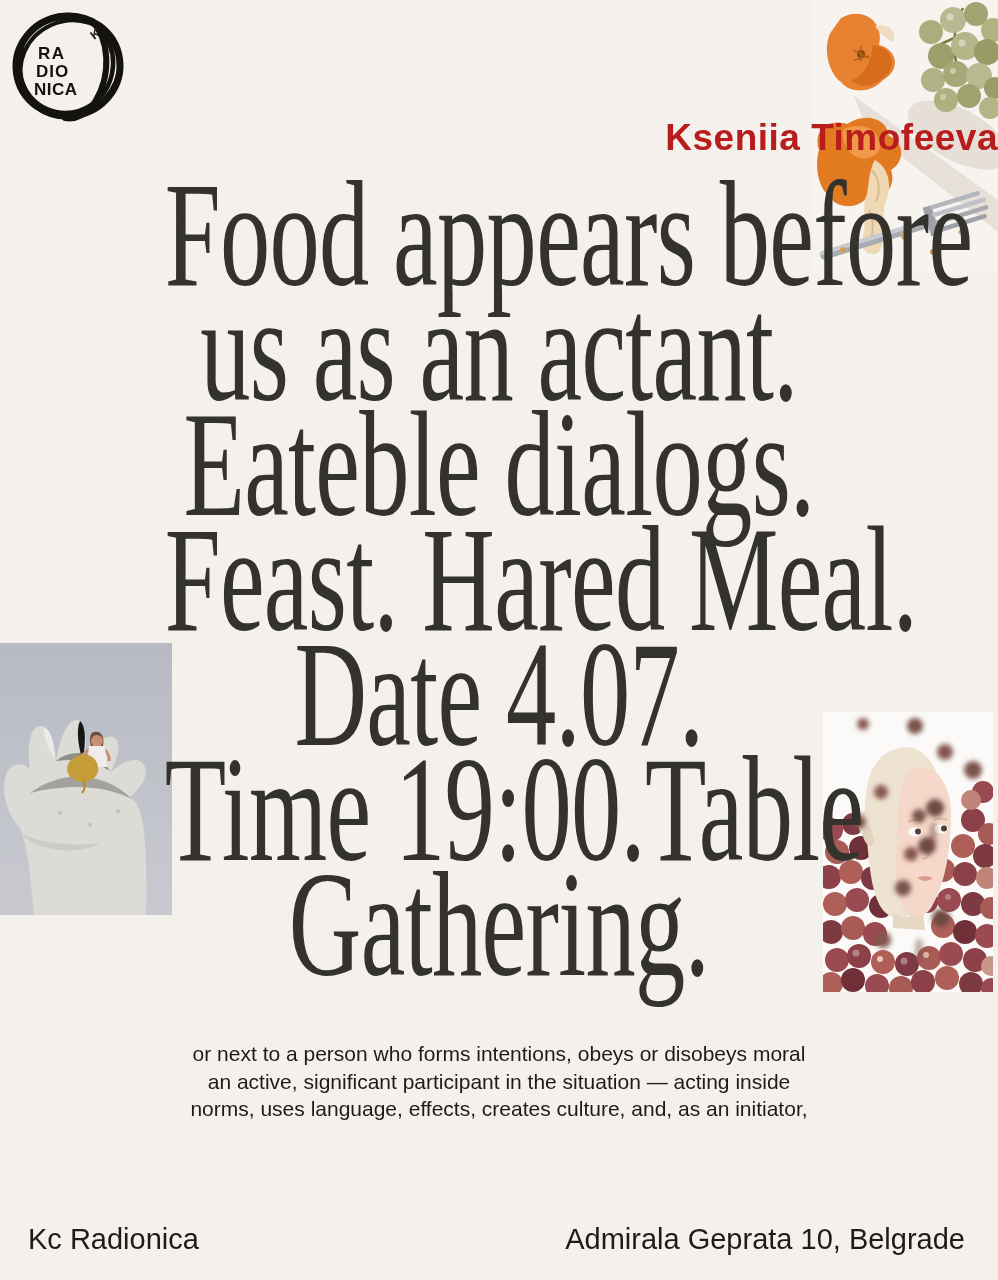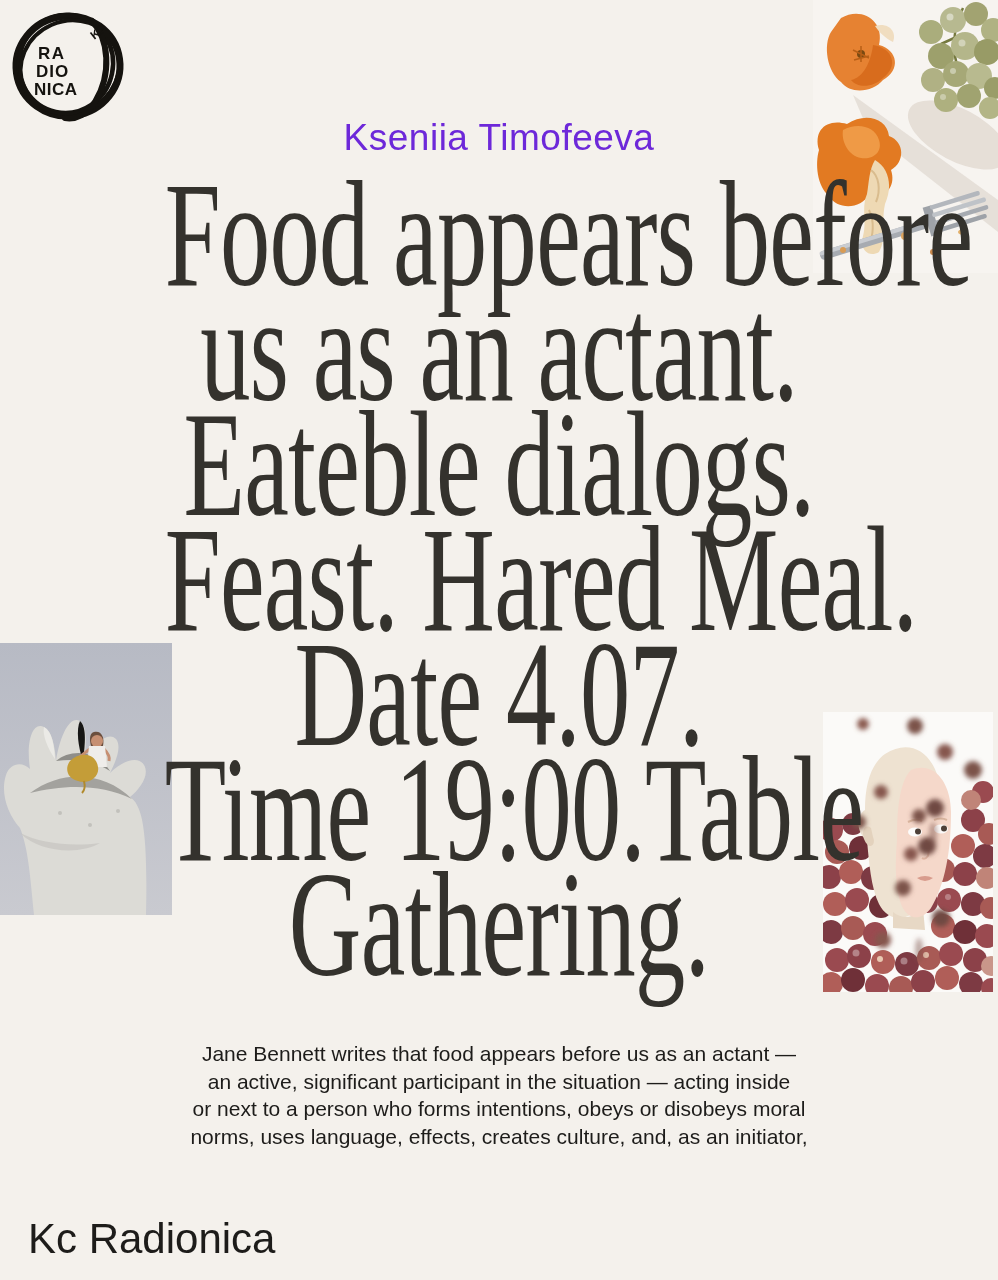--- a/index.html
+++ b/index.html
@@ -11,41 +11,42 @@
   }
   .photo{position:absolute;z-index:1;}
   .photo svg{display:block;width:100%;height:100%;}
   #photo-top-right{left:813px;top:0;width:185px;height:273px;}
   #photo-left{left:0;top:643px;width:172px;height:272px;}
   #photo-right{left:823px;top:712px;width:170px;height:280px;}
   #logo{position:absolute;left:8px;top:6px;width:120px;height:118px;z-index:3;}
   #logo svg{display:block;width:100%;height:100%;}
   .author{
     position:absolute;top:119px;left:0;right:0;z-index:2;
-    text-align:center;font-size:37px;line-height:38px;color:#6d28d9;
+    text-align:right;font-size:37px;line-height:38px;color:#b91c1c;
     letter-spacing:.5px;
+    font-weight:bold;
   }
   .headline{
     position:absolute;top:177px;left:0;right:0;z-index:2;
     transform:scaleX(0.67);transform-origin:50% 0;
     color:#34322d;
     font-family:"Liberation Serif","DejaVu Serif",serif;
   }
   .hline{
     font-size:150px;line-height:115px;white-space:nowrap;text-align:center;
     font-weight:400;letter-spacing:-1px;
   }
   .description{
     position:absolute;top:1040px;left:0;right:0;z-index:2;
     text-align:center;font-size:21px;line-height:27.5px;color:#1d1c1a;
   }
   .footer{
     position:absolute;top:1221px;left:28px;right:33px;z-index:2;
     display:flex;justify-content:space-between;
-    font-size:42px;line-height:36px;color:#1d1c1a;gap:19px;
+    font-size:29px;line-height:36px;color:#1d1c1a;gap:19px;
   }
 </style>
 </head>
 <body>
 
 <div id="logo">
   <svg viewBox="0 0 120 118">
     <g fill="none" stroke="#15130f" stroke-linecap="round">
       <ellipse cx="60" cy="60" rx="52" ry="50" stroke-width="7" transform="rotate(-8 60 60)"></ellipse>
       <ellipse cx="58" cy="58" rx="47" ry="49" stroke-width="4.5" transform="rotate(12 58 58)"></ellipse>
@@ -257,21 +258,21 @@
   <div class="hline">Food appears before</div>
   <div class="hline">us as an actant.</div>
   <div class="hline">Eateble dialogs.</div>
   <div class="hline">Feast. Hared Meal.</div>
   <div class="hline">Date 4.07.</div>
   <div class="hline">Time 19:00.Table</div>
   <div class="hline">Gathering.</div>
 </div>
 
 <div class="description">
-  <div>Jane Bennett writes that food appears before us as an actant —</div>
+  <div>or next to a person who forms intentions, obeys or disobeys moral</div>
   <div>an active, significant participant in the situation — acting inside</div>
-  <div>or next to a person who forms intentions, obeys or disobeys moral</div>
   <div>norms, uses language, effects, creates culture, and, as an initiator,</div>
 </div>
 
 <div class="footer">
   <div>Kc Radionica</div>
+  <div>Admirala Geprata 10, Belgrade</div>
 </div>
 
 </body></html>

